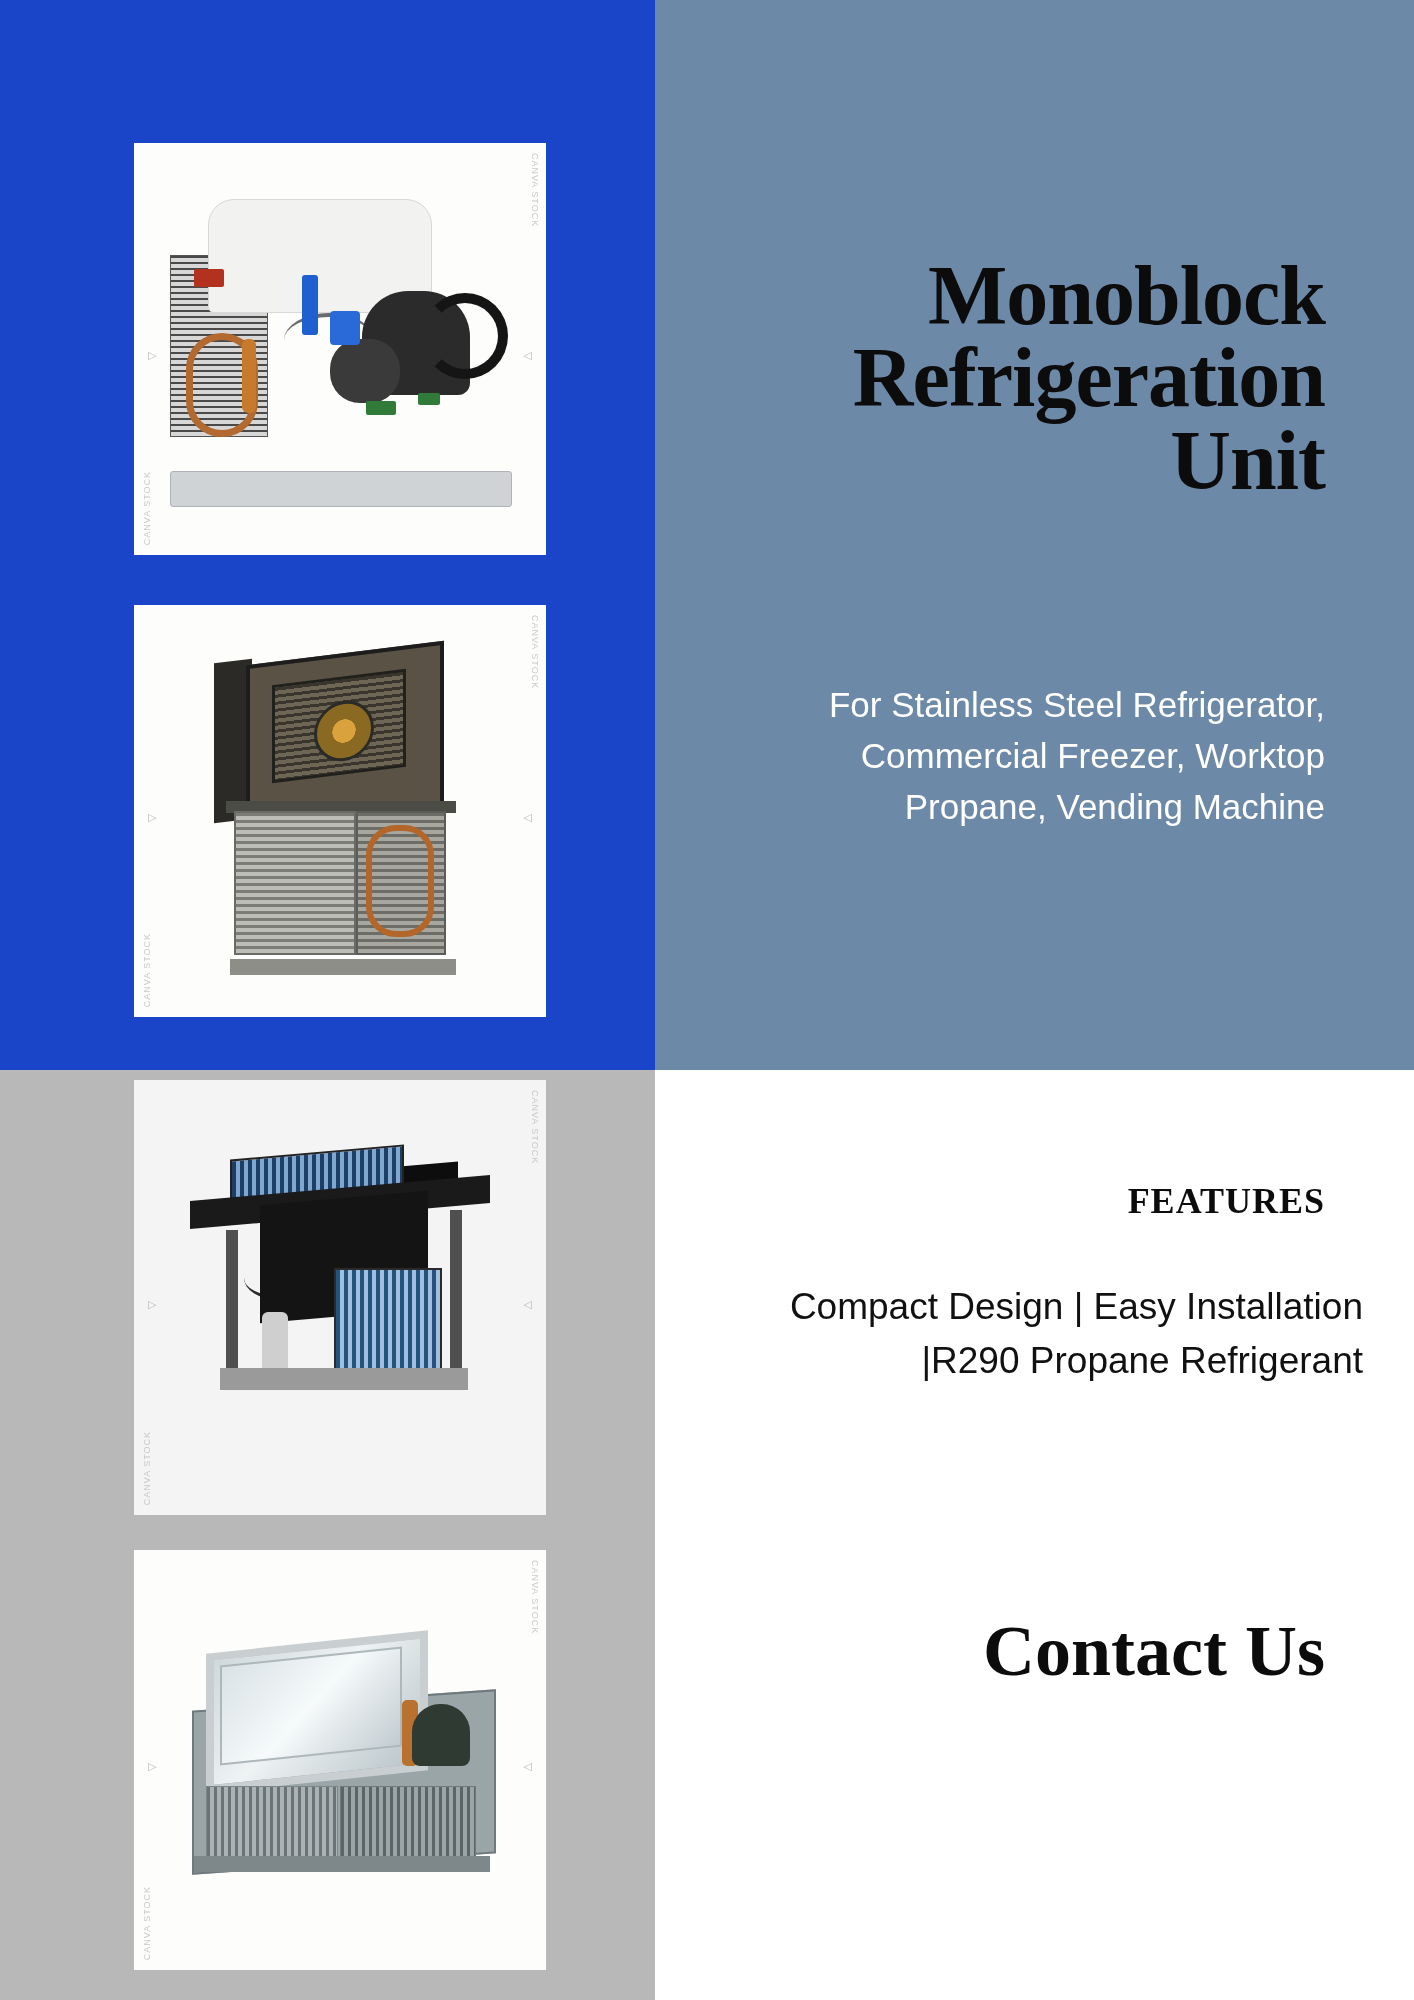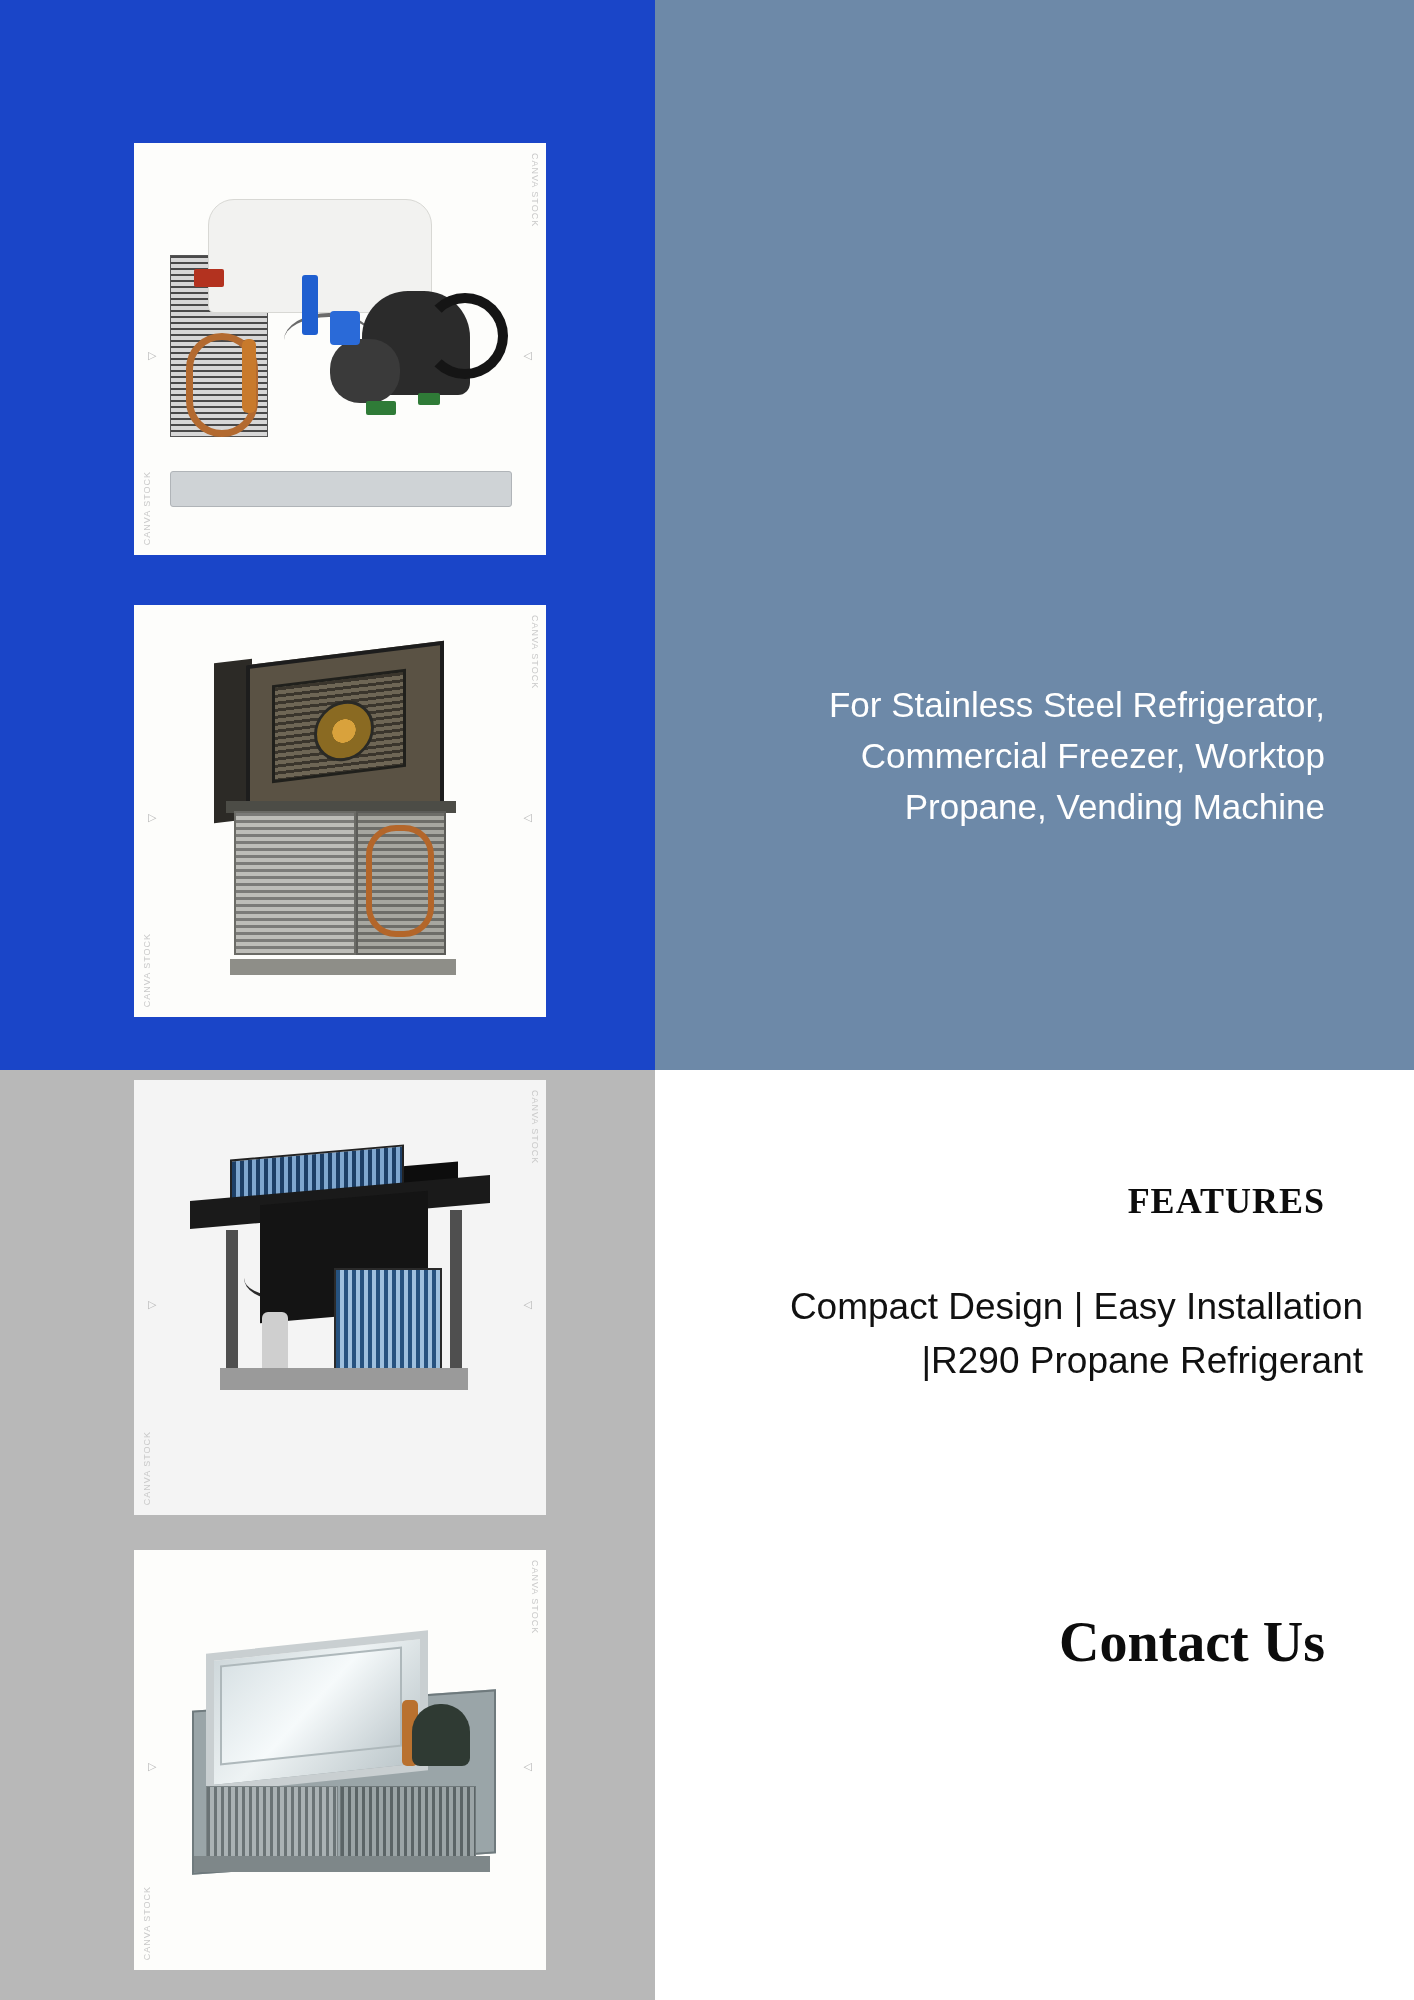--- a/index.html
+++ b/index.html
@@ -243,21 +243,21 @@
     line-height: 1.45;
     color: #111111;
   }
   .contact-title {
     position: absolute;
     left: 700px; top: 1610px;
     width: 625px;
     text-align: right;
     font-family: "Liberation Serif", serif;
     font-weight: bold;
-    font-size: 56px;
+    font-size: 72px;
     color: #0c0c0c;
   }
   .contact-lines {
     position: absolute;
     left: 700px; top: 1702px;
     width: 625px;
     text-align: right;
     color: #111111;
   }
   .contact-lines .c-email { font-size: 37px; line-height: 1.35; }
@@ -335,20 +335,25 @@
     <div class="p4-comp"></div>
     <div class="p4-coil2"></div>
     <div class="p4-coil"></div>
     <div class="p4-base"></div>
     <div class="canva-mark cm-tr">CANVA STOCK</div>
     <div class="canva-mark cm-bl">CANVA STOCK</div>
     <div class="arrow-l">▷</div>
     <div class="arrow-r">◁</div>
   </div>
 
+  <div class="headline">
+    <div>Monoblock</div>
+    <div>Refrigeration</div>
+    <div>Unit</div>
+  </div>
 
   <div class="subhead">For  Stainless Steel Refrigerator, Commercial Freezer, Worktop Propane, Vending Machine</div>
 
   <div class="features-title">FEATURES</div>
   <div class="features-body">Compact Design | Easy Installation |R290 Propane Refrigerant</div>
 
   <div class="contact-title">Contact Us</div>
 
 </div>
 

